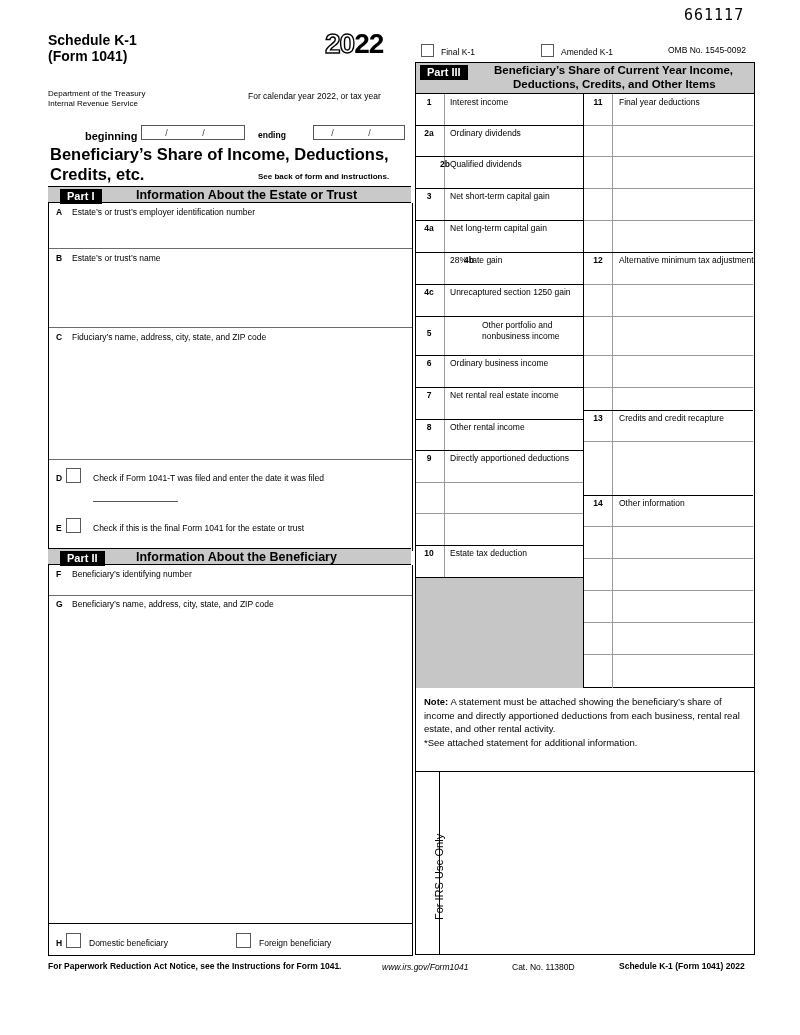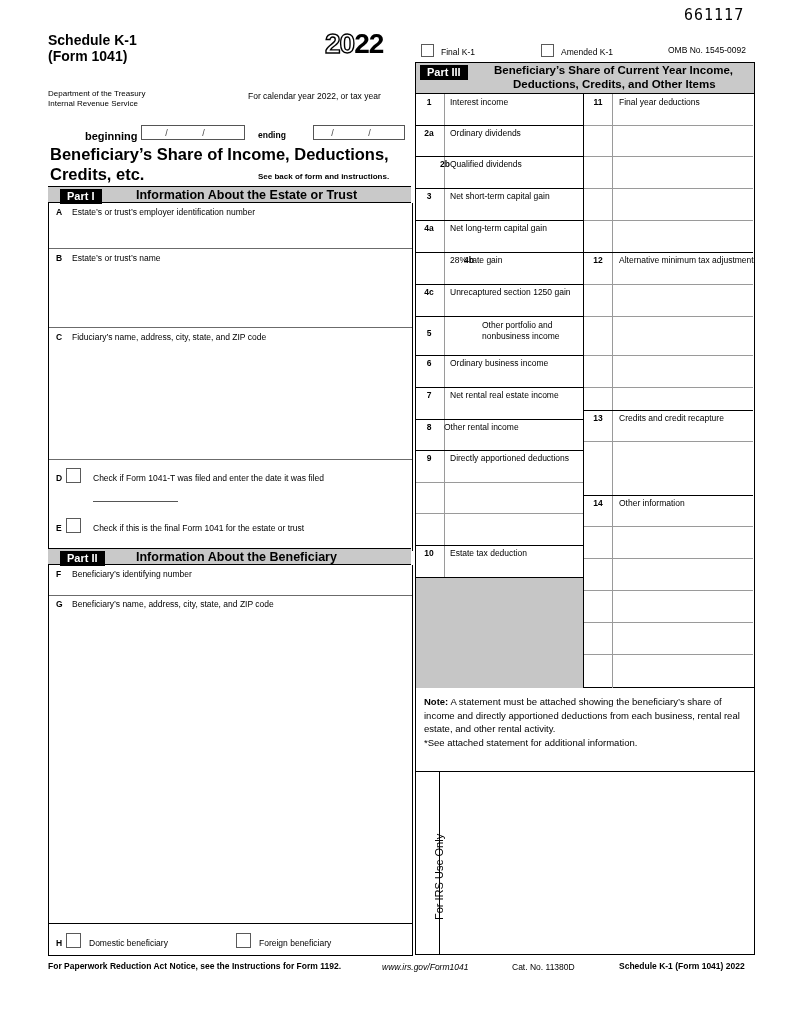--- a/index.html
+++ b/index.html
@@ -310,21 +310,21 @@
     <div class="abs celllabel" style="left:34px; top:264px;">Ordinary business income</div>
     <div class="abs" style="left:28px; top:262px; width:139px; height:31px;"></div>
     <div class="abs rowline-b" style="left:0px; top:293px; width:167px;"></div>
 
     <div class="abs cellnum" style="left:0px; top:296px; width:26px;">7</div>
     <div class="abs celllabel" style="left:34px; top:296px;">Net rental real estate income</div>
     <div class="abs" style="left:28px; top:294px; width:139px; height:31px;"></div>
     <div class="abs rowline-b" style="left:0px; top:325px; width:167px;"></div>
 
     <div class="abs cellnum" style="left:0px; top:328px; width:26px;">8</div>
-    <div class="abs celllabel" style="left:28px; top:328px;">Other rental income</div>
+    <div class="abs celllabel" style="left:34px; top:328px;">Other rental income</div>
     <div class="abs" style="left:28px; top:326px; width:139px; height:30px;"></div>
     <div class="abs rowline-b" style="left:0px; top:356px; width:167px;"></div>
 
     <div class="abs cellnum" style="left:0px; top:359px; width:26px;">9</div>
     <div class="abs celllabel" style="left:34px; top:359px;">Directly apportioned deductions</div>
     <div class="abs" style="left:28px; top:357px; width:139px; height:31px;"></div>
     <div class="abs rowline" style="left:0px; top:388px; width:167px;"></div>
     <div class="abs" style="left:28px; top:389px; width:139px; height:30px;"></div>
     <div class="abs rowline" style="left:0px; top:419px; width:167px;"></div>
     <div class="abs" style="left:28px; top:420px; width:139px; height:31px;"></div>
@@ -386,18 +386,18 @@
   <div class="abs" style="left:415px; top:688px; width:340px; height:84px; border-left:1.5px solid #000; border-right:1.5px solid #000; border-bottom:1.5px solid #000; box-sizing:border-box; padding:5px 8px 0 8px;" id="notebox">
     <div style="margin-top:2px;"><span class="bold">Note:</span><span> A statement must be attached showing the beneficiary’s share of income and directly apportioned deductions from each business, rental real estate, and other rental activity.</span></div>
     <div>*See attached statement for additional information.</div>
   </div>
 
   <div class="abs" style="left:415px; top:772px; width:340px; height:183px; border-left:1.5px solid #000; border-right:1.5px solid #000; border-bottom:1.5px solid #000; box-sizing:border-box;">
     <div class="abs vline" style="left:23px; top:0px; height:183px; width:1.3px;"></div>
     <div class="abs" id="irsuse" style="left:17px; top:148px;">For IRS Use Only</div>
   </div>
 
-  <div class="abs" id="footer-left">For Paperwork Reduction Act Notice, see the Instructions for Form 1192.</div>
+  <div class="abs" id="footer-left">For Paperwork Reduction Act Notice, see the Instructions for Form 1041.</div>
   <div class="abs" id="footer-url">www.irs.gov/Form1041</div>
   <div class="abs" id="footer-cat">Cat. No. 11380D</div>
   <div class="abs" id="footer-right">Schedule K-1 (Form 1041) 2022</div>
 
 </div>
 
 </body></html>

